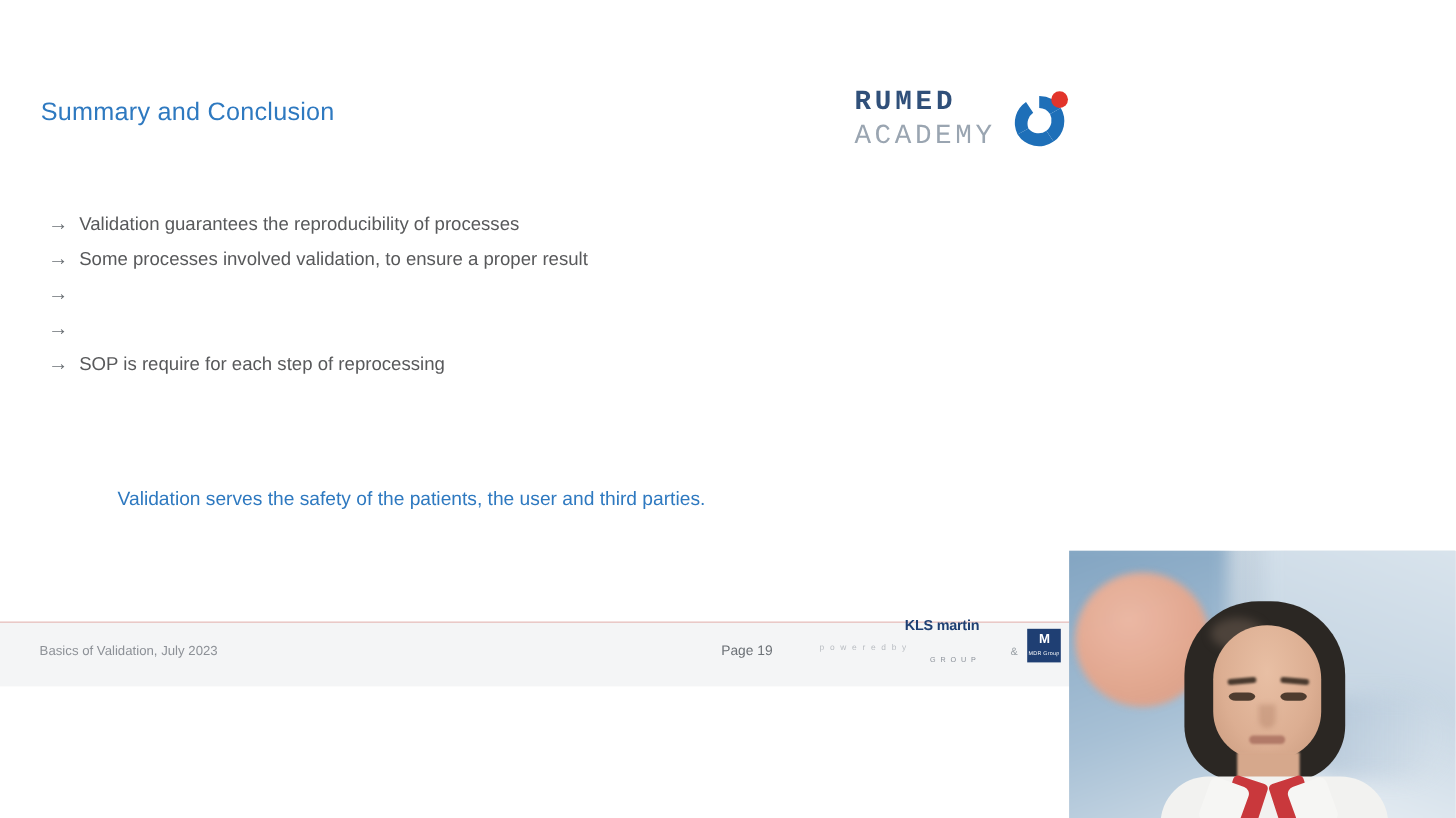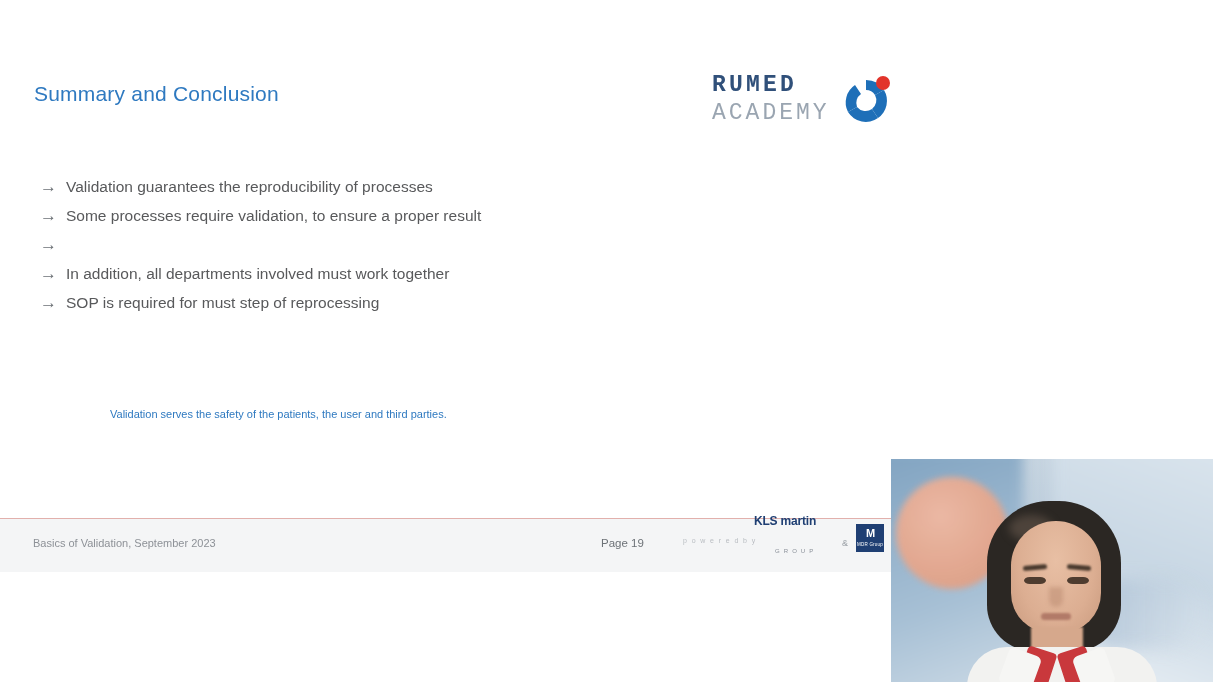--- a/index.html
+++ b/index.html
@@ -97,23 +97,23 @@
     font-size: 15.5px;
     color: #58595b;
     line-height: 22px;
     white-space: nowrap;
     text-align: center;
   }
 
   
   #closing-statement {
     position: absolute;
-    left: 110px;
+    left: 98px;
     top: 408px;
-    font-size: 11px;
+    font-size: 16px;
     color: #2e79c0;
     white-space: nowrap;
   }
 
   
   #footer-rule {
     position: absolute;
     left: 0;
     top: 518px;
     width: 892px;
@@ -413,41 +413,40 @@
     </svg>
   </div>
 
   <div id="bullet-list">
     <div class="bullet-row">
       <span class="bullet-arrow">→</span>
       <span class="bullet-text">Validation guarantees the reproducibility of processes</span>
     </div>
     <div class="bullet-row">
       <span class="bullet-arrow">→</span>
-      <span class="bullet-text">Some processes require validation, to ensure a proper result</span>
+      <span class="bullet-text">Some processes involved validation, to ensure a proper result</span>
     </div>
     <div class="bullet-row">
       <span class="bullet-arrow">→</span>
     </div>
     <div class="bullet-row">
       <span class="bullet-arrow">→</span>
-      <span class="bullet-text">In addition, all departments involved must work together</span>
     </div>
     <div class="bullet-row">
       <span class="bullet-arrow">→</span>
-      <span class="bullet-text">SOP is required for must step of reprocessing</span>
+      <span class="bullet-text">SOP is require for each step of reprocessing</span>
     </div>
   </div>
 
   <div id="closing-statement">Validation serves the safety of the patients, the user and third parties.</div>
 
   <div id="footer-rule"></div>
   <div id="footer-band"></div>
 
-  <div id="footer-left">Basics of Validation, September 2023</div>
+  <div id="footer-left">Basics of Validation, July 2023</div>
   <div id="footer-page">Page 19</div>
   <div id="footer-powered">p o w e r e d   b y</div>
   <div id="footer-klsmartin">KLS martin</div>
   <div id="footer-klsmartin-sub">G R O U P</div>
   <div id="footer-amp">&amp;</div>
   <div id="footer-badge">
     <div class="badge-mark">M</div>
     <div class="badge-text">MDR Group</div>
   </div>
 

